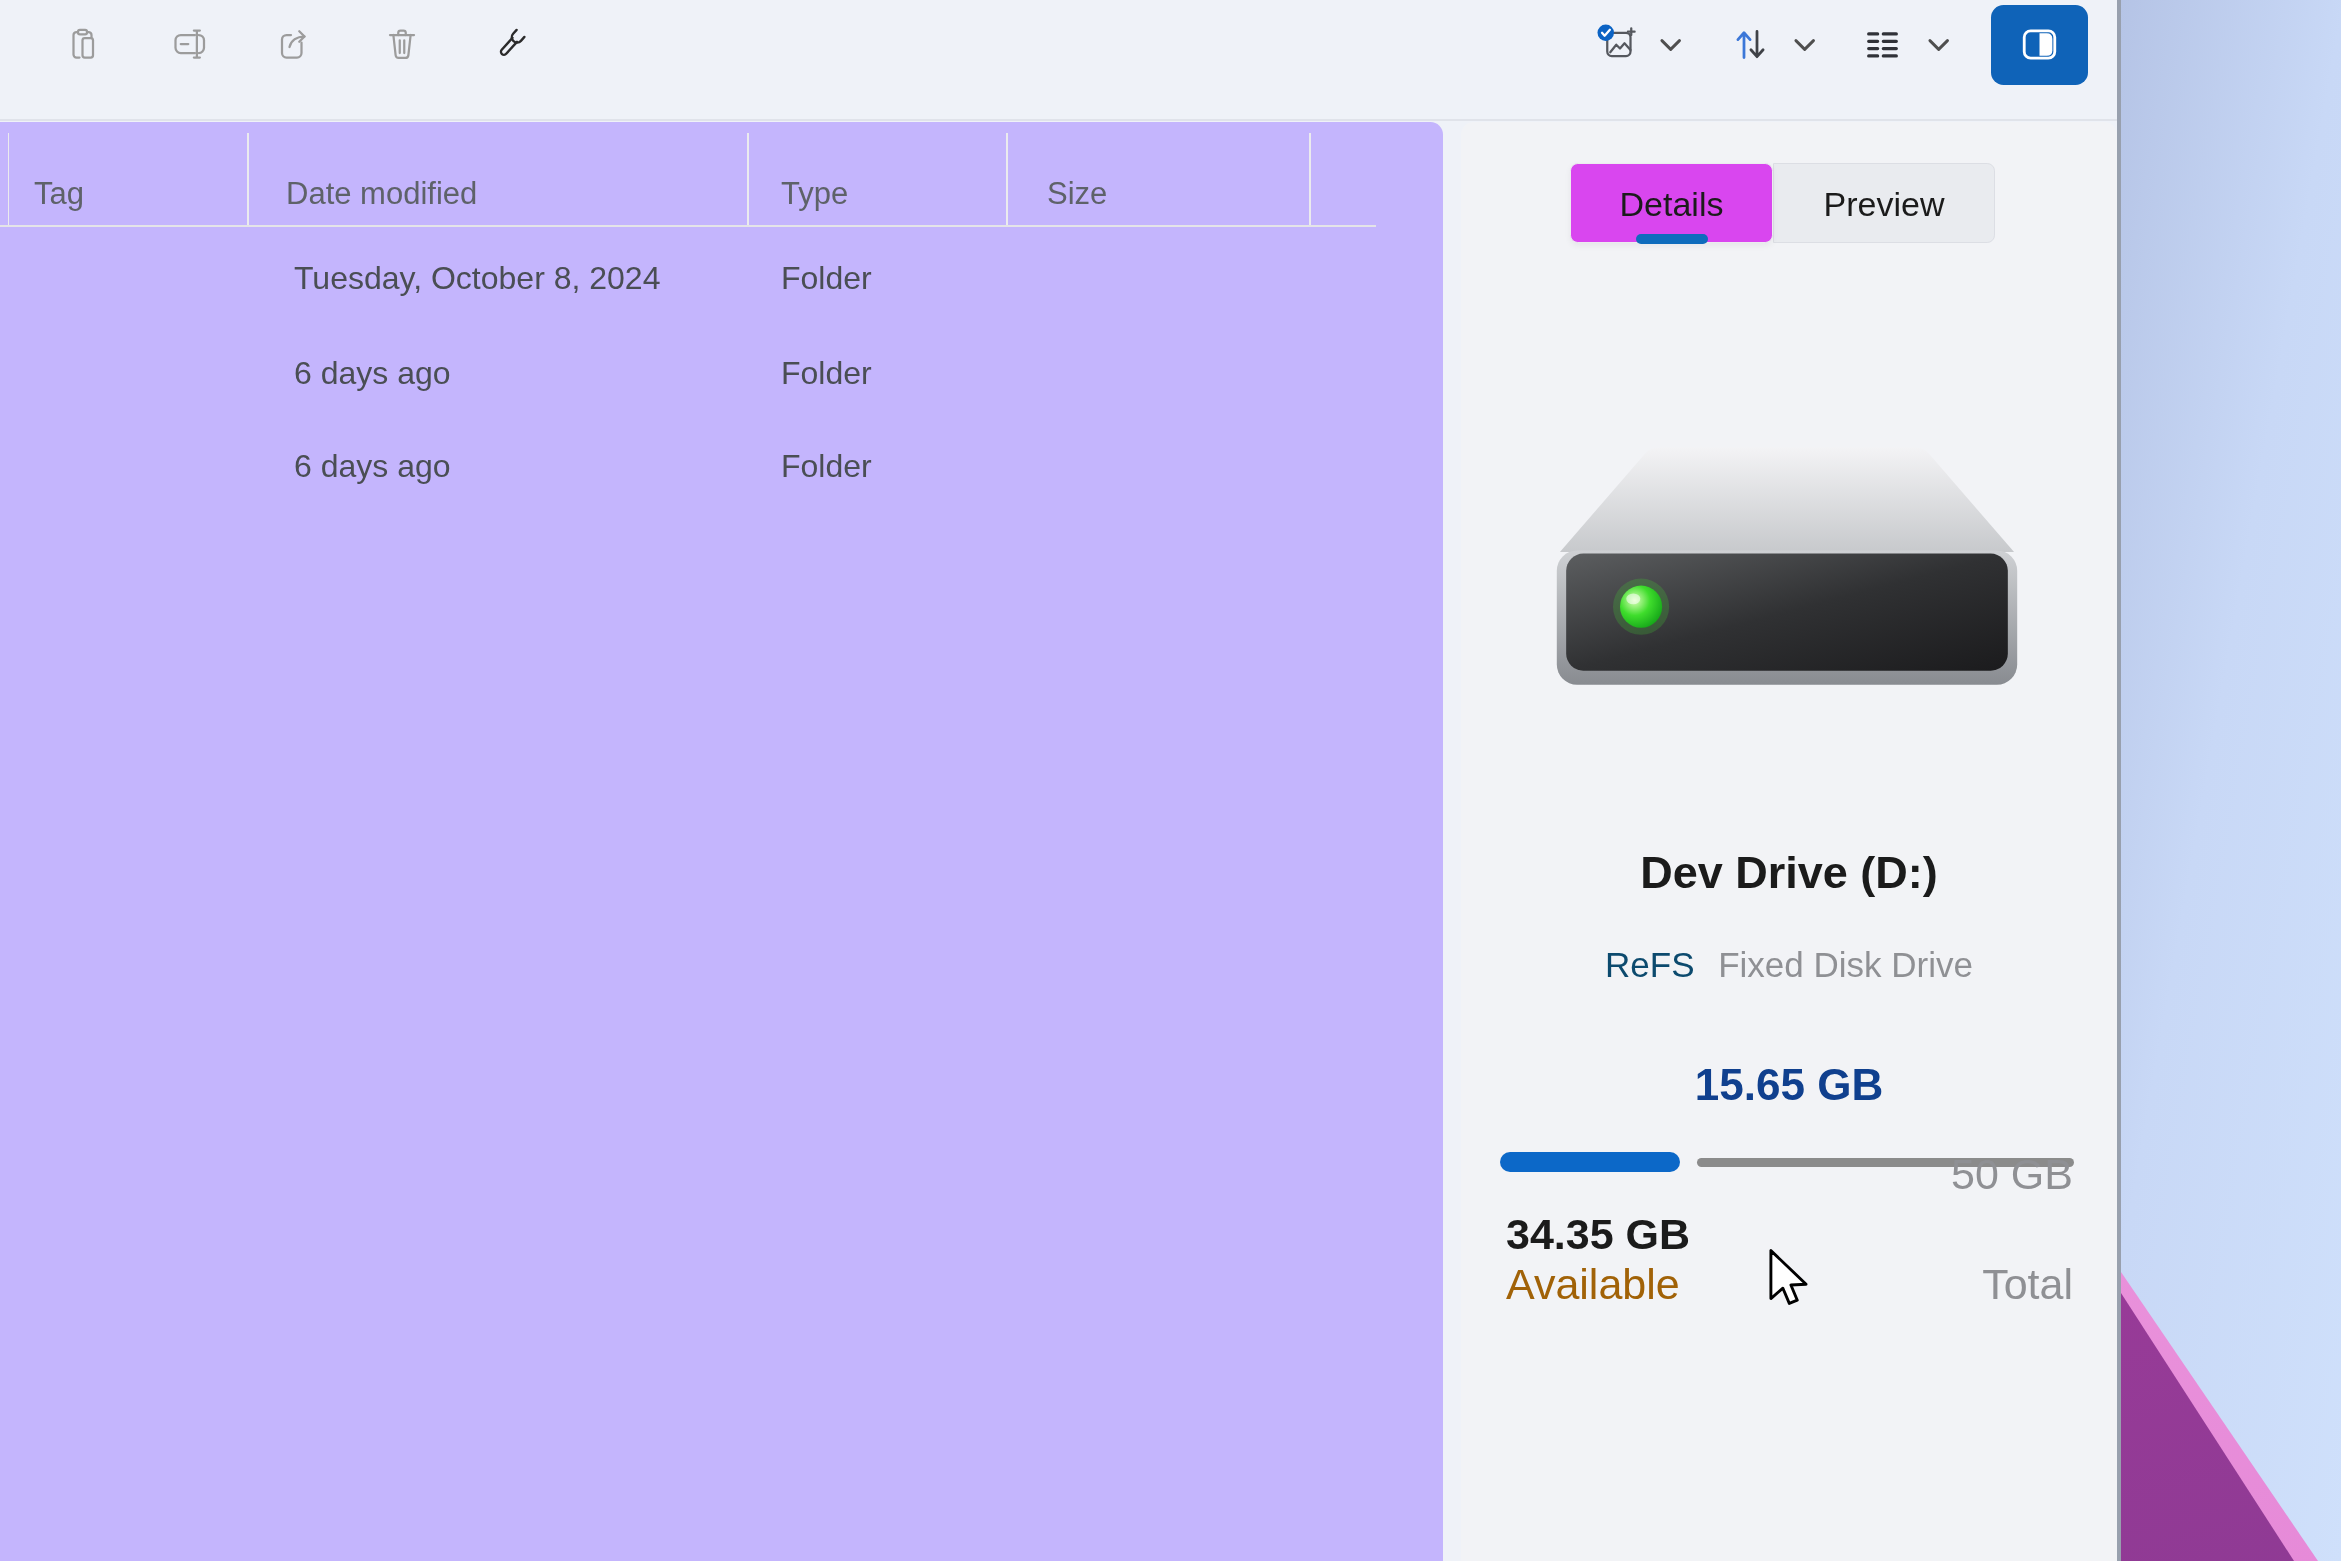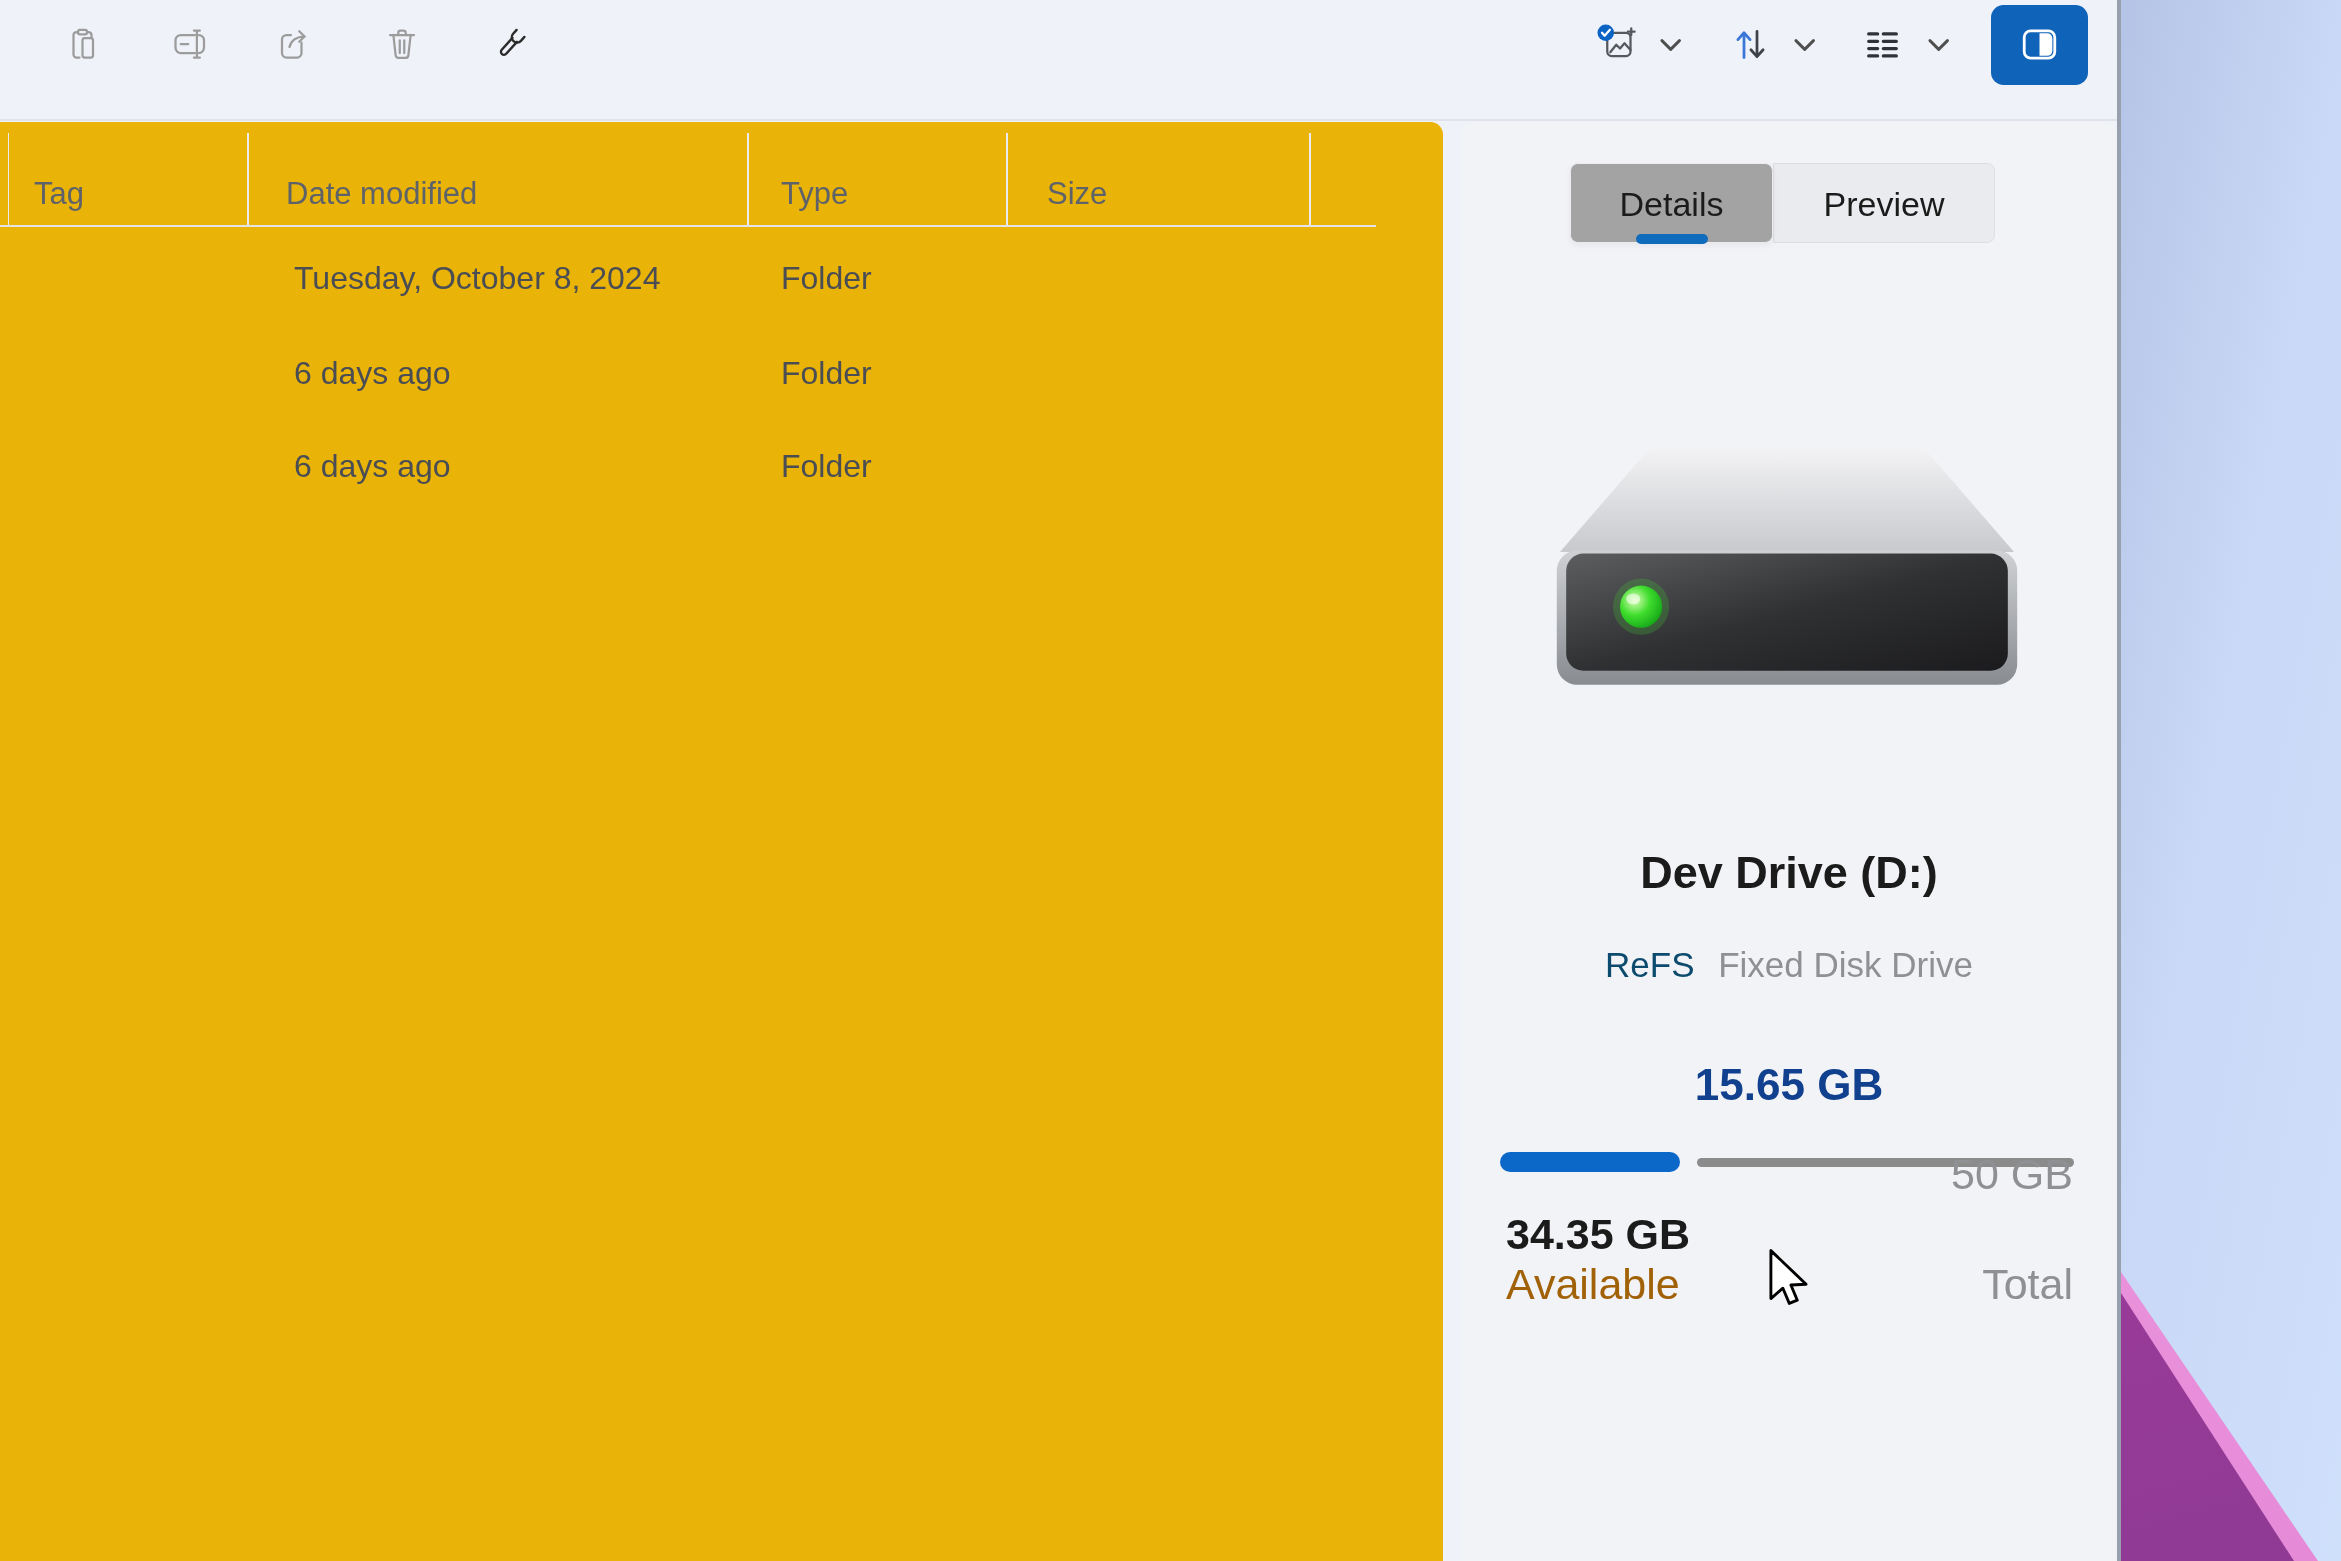--- a/index.html
+++ b/index.html
@@ -9,34 +9,34 @@
 
   
   .cmdbar{position:absolute;left:0;top:0;width:2117px;height:119px;background:#eff2f8;}
   .cmd-divider{position:absolute;left:0;top:119px;width:2117px;height:1.6px;background:#e0e3ea;}
   .icon-btn{position:absolute;display:flex;align-items:center;justify-content:center;border-radius:7.8px;cursor:default;}
   .pane-toggle{position:absolute;left:1991px;top:4.7px;width:97px;height:80px;border-radius:12.5px;
                display:flex;align-items:center;justify-content:center;}
 
   
   .list-panel{position:absolute;left:0;top:122px;width:1443px;height:1440px;
-              background:#eab308;border-radius:0 12.5px 0 0;}
+              background:#c4b5fd;border-radius:0 12.5px 0 0;}
   .col-head{position:absolute;top:47px;height:50px;line-height:50px;font-size:31px;color:#5e6269;}
   .col-sep{position:absolute;top:11px;height:92px;width:1.6px;background:#ebebee;}
   .head-underline{position:absolute;top:103px;left:0;width:1376px;height:1.6px;background:#e4e4e8;}
   .file-row{position:absolute;left:0;width:1376px;height:95px;line-height:95px;font-size:32px;color:#4a4e54;}
   .cell-date{position:absolute;left:294px;top:0;}
   .cell-type{position:absolute;left:781px;top:0;}
 
   
   .details-card{position:absolute;left:1461px;top:122px;width:656px;height:1440px;
                 background:#f2f3f6;border-radius:12.5px 12.5px 0 0;}
   .tab{position:absolute;top:41px;height:80px;line-height:80px;text-align:center;
        font-size:34px;color:#1b1b1b;box-sizing:border-box;}
-  .tab-details{left:109px;width:203px;background:#a3a3a3;border:1.6px solid #ececef;
+  .tab-details{left:109px;width:203px;background:#d946ef;border:1.6px solid #ececef;
                border-radius:7.8px;box-shadow:0 2.3px 6.2px rgba(0,0,0,0.05);z-index:2;}
   .tab-preview{left:312px;width:222px;background:#e9ebef;border:1.6px solid #dcdee4;border-radius:0 7.8px 7.8px 0;z-index:1;}
   .tab-pill{position:absolute;left:175px;top:112px;width:72px;height:10px;border-radius:5.5px;z-index:3;}
   .drive-title{position:absolute;left:0;top:727px;width:656px;text-align:center;
                font-size:45px;font-weight:bold;color:#1b1b1b;line-height:48px;}
   .drive-sub{position:absolute;left:0;top:820px;width:656px;text-align:center;font-size:35px;line-height:45px;}
   .fs-label{color:#0c4a6e;margin-top:20px;}
   .fs-type{color:#8f9094;margin-left:14px;}
   .used-text{position:absolute;left:0;top:938px;width:656px;text-align:center;
              font-size:44px;font-weight:bold;line-height:50px;}

